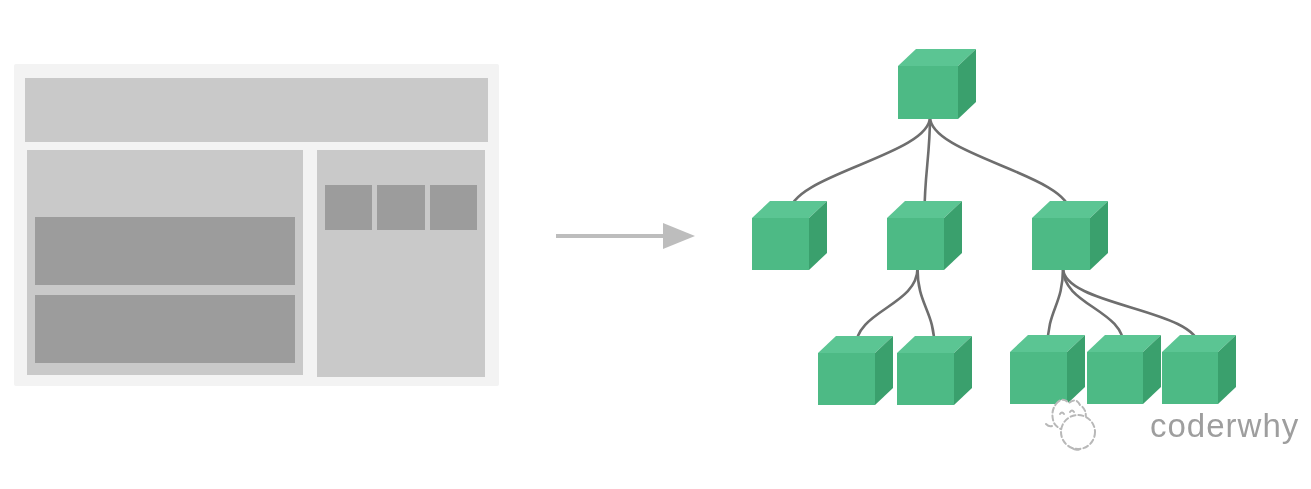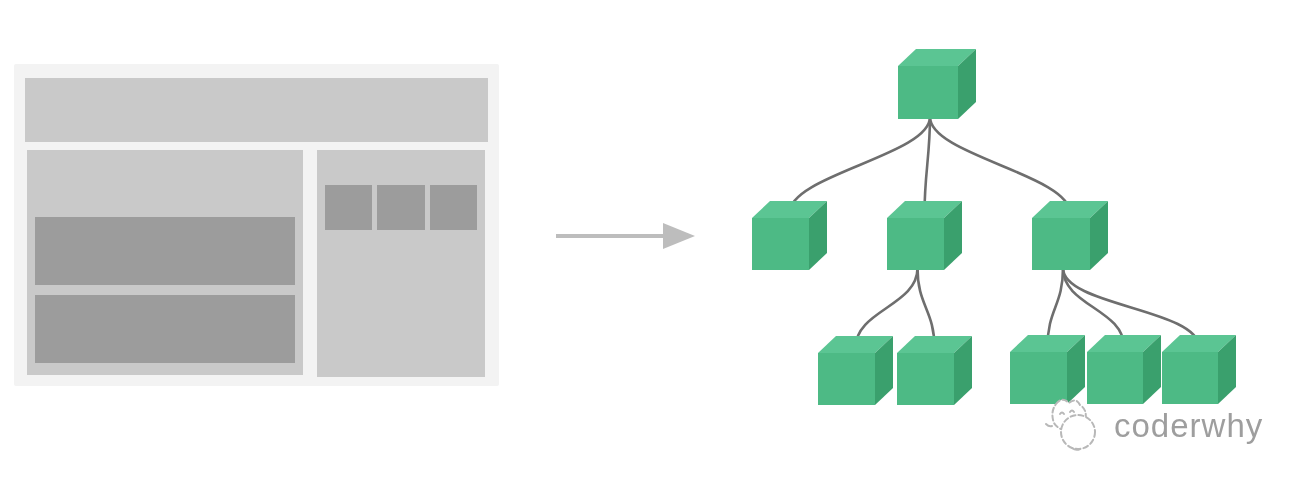--- a/index.html
+++ b/index.html
@@ -74,20 +74,21 @@
     width: 1311px; height: 489px;
   }
 
   
   .watermark {
     position: absolute;
     left: 1042px; top: 394px;
     display: flex;
     align-items: center;
     z-index: 5;
+    gap: 36px;
   }
   .watermark-logo {
     width: 66px; height: 64px;
     flex: 0 0 auto;
   }
   .watermark-text {
     font-size: 33px;
     line-height: 64px;
     font-weight: 400;
     letter-spacing: 1px;

